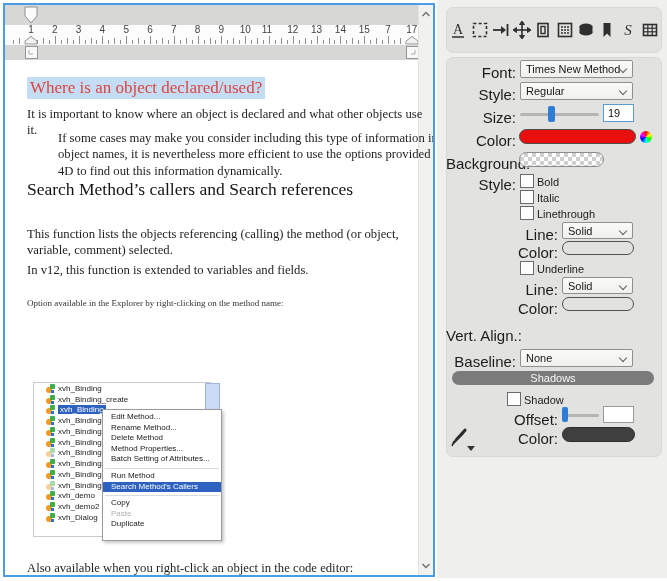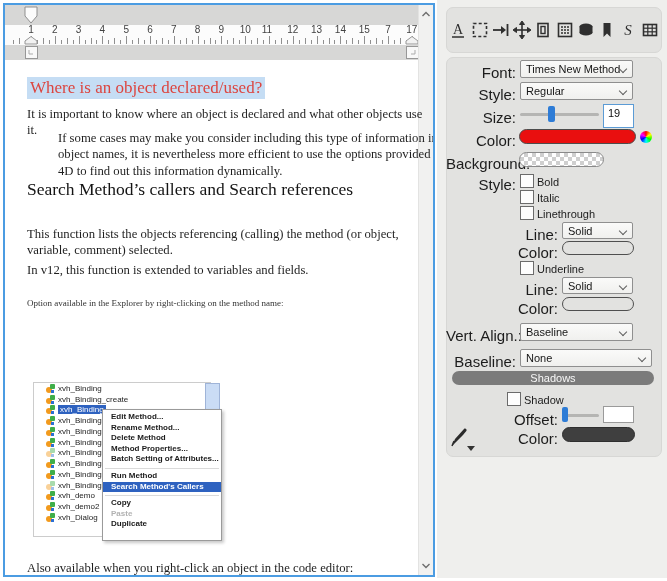--- a/index.html
+++ b/index.html
@@ -47,21 +47,21 @@
   .micon { width:9px; height:9px; position:relative; flex:none; }
   .micon::before { content:""; position:absolute; left:0; bottom:0; width:6px; height:6px;
                    border-radius:50%; background:#f29a1d; }
   .micon::after  { content:""; position:absolute; right:0; top:0; width:5px; height:5px;
                    border-radius:1px; background:#3fae49; box-shadow:0 5px 0 -1px #2b6fd4; }
   .mrow.dim .micon { opacity:.45; }
   .mrow.selected .mname { background:#2e62c0; color:#fff; padding:0 2px; }
 
   .ctx-menu { position:absolute; left:69px; top:27px; width:118px; height:126px; background:#fff;
               border:1px solid #9a9a9a; box-shadow:2px 2px 3px rgba(0,0,0,.22); padding:2px 0; }
-  .mi { height:10.6px; line-height:10.6px; padding-left:8px; color:#1a1a1a; white-space:nowrap;font-weight:bold; }
+  .mi { height:10.6px; line-height:10.6px; padding-left:8px; color:#1a1a1a; white-space:nowrap; }
   .mi.highlighted { background:#2e62c0; color:#fff; }
   .mi.disabled { color:#b2b2b2; }
   .mi.separator { height:3px; padding:0; margin:0 2px 2px 2px; border-bottom:1px solid #dadada; }
 
   .doc-footer { position:absolute; left:22px; top:556px; font-family:"Liberation Serif",serif;
                 font-size:12.7px; color:#1f1f1f; white-space:nowrap; }
 
   
   .toolbar-box { position:absolute; left:446px; top:7px; width:214px; height:44px;
                  background:#e2e2e0; border:1px solid #d7d7d5; border-radius:7px;
@@ -414,21 +414,21 @@
 
   <span class="plabel" style="left:446px;top:64px;width:70px;">Font:</span>
   <div class="dd" style="left:520px;top:60px;width:113px;">Times New Method</div>
 
   <span class="plabel" style="left:446px;top:86px;width:70px;">Style:</span>
   <div class="dd" style="left:520px;top:82px;width:113px;">Regular</div>
 
   <span class="plabel" style="left:446px;top:109px;width:70px;">Size:</span>
   <div class="track" style="left:520px;top:113px;width:79px;"></div>
   <div class="thumb" style="left:548px;top:106px;width:7px;height:16px;"></div>
-  <div class="valbox" style="left:603px;top:104px;width:31px;height:24px;border:1px solid #5b9bd5;">19</div>
+  <div class="valbox" style="left:603px;top:104px;width:31px;height:18px;border:1px solid #5b9bd5;">19</div>
 
   <span class="plabel" style="left:446px;top:132px;width:70px;">Color:</span>
   <div class="pill" style="left:519px;top:129px;width:117px;height:15px;background:#e90f0f;border:1.5px solid #4c4c4c;"></div>
   <div style="position:absolute;left:640px;top:131px;width:12px;height:12px;border-radius:50%;background:conic-gradient(#f00,#ff0,#0f0,#0ff,#00f,#f0f,#f00);"></div>
 
   <span class="plabel" style="left:446px;top:155px;width:70px;">Background:</span>
   <div class="pill" style="left:519px;top:152px;width:85px;height:15px;border:1.5px solid #8a8a8a;background:repeating-conic-gradient(#cfcfcf 0 25%,#fff 0 50%) 0 0/8px 8px;"></div>
 
   <span class="plabel" style="left:446px;top:176px;width:70px;">Style:</span>
   <span class="cb" style="left:520px;top:174px;"></span>
@@ -449,24 +449,23 @@
   <span class="cb" style="left:520px;top:261px;"></span>
   <span class="cb-text" style="left:537px;top:263px;">Underline</span>
 
   <span class="plabel" style="left:446px;top:281px;width:112px;">Line:</span>
   <div class="dd" style="left:562px;top:277px;width:71px;height:17px;">Solid</div>
 
   <span class="plabel" style="left:446px;top:300px;width:112px;">Color:</span>
   <div class="pill" style="left:562px;top:297px;width:72px;height:14px;border:1.5px solid #4f4f4f;"></div>
 
   <span class="plabel" style="left:446px;top:327px;width:70px;">Vert. Align.:</span>
-  <div class="dd" style="left:520px;top:323px;width:113px;">Baseline</div>
 
   <span class="plabel" style="left:446px;top:353px;width:70px;">Baseline:</span>
-  <div class="dd" style="left:520px;top:349px;width:132px;">None</div>
+  <div class="dd" style="left:520px;top:349px;width:113px;">None</div>
 
   <div class="shadows-bar">Shadows</div>
 
   <span class="cb" style="left:507px;top:392px;"></span>
   <span class="cb-text" style="left:524px;top:394px;">Shadow</span>
 
   <span class="plabel" style="left:446px;top:411px;width:112px;">Offset:</span>
   <div class="track" style="left:562px;top:414px;width:37px;"></div>
   <div class="thumb" style="left:562px;top:407px;width:6px;height:15px;"></div>
   <div class="valbox" style="left:603px;top:406px;width:31px;height:17px;border:1px solid #9a9a9a;"></div>

